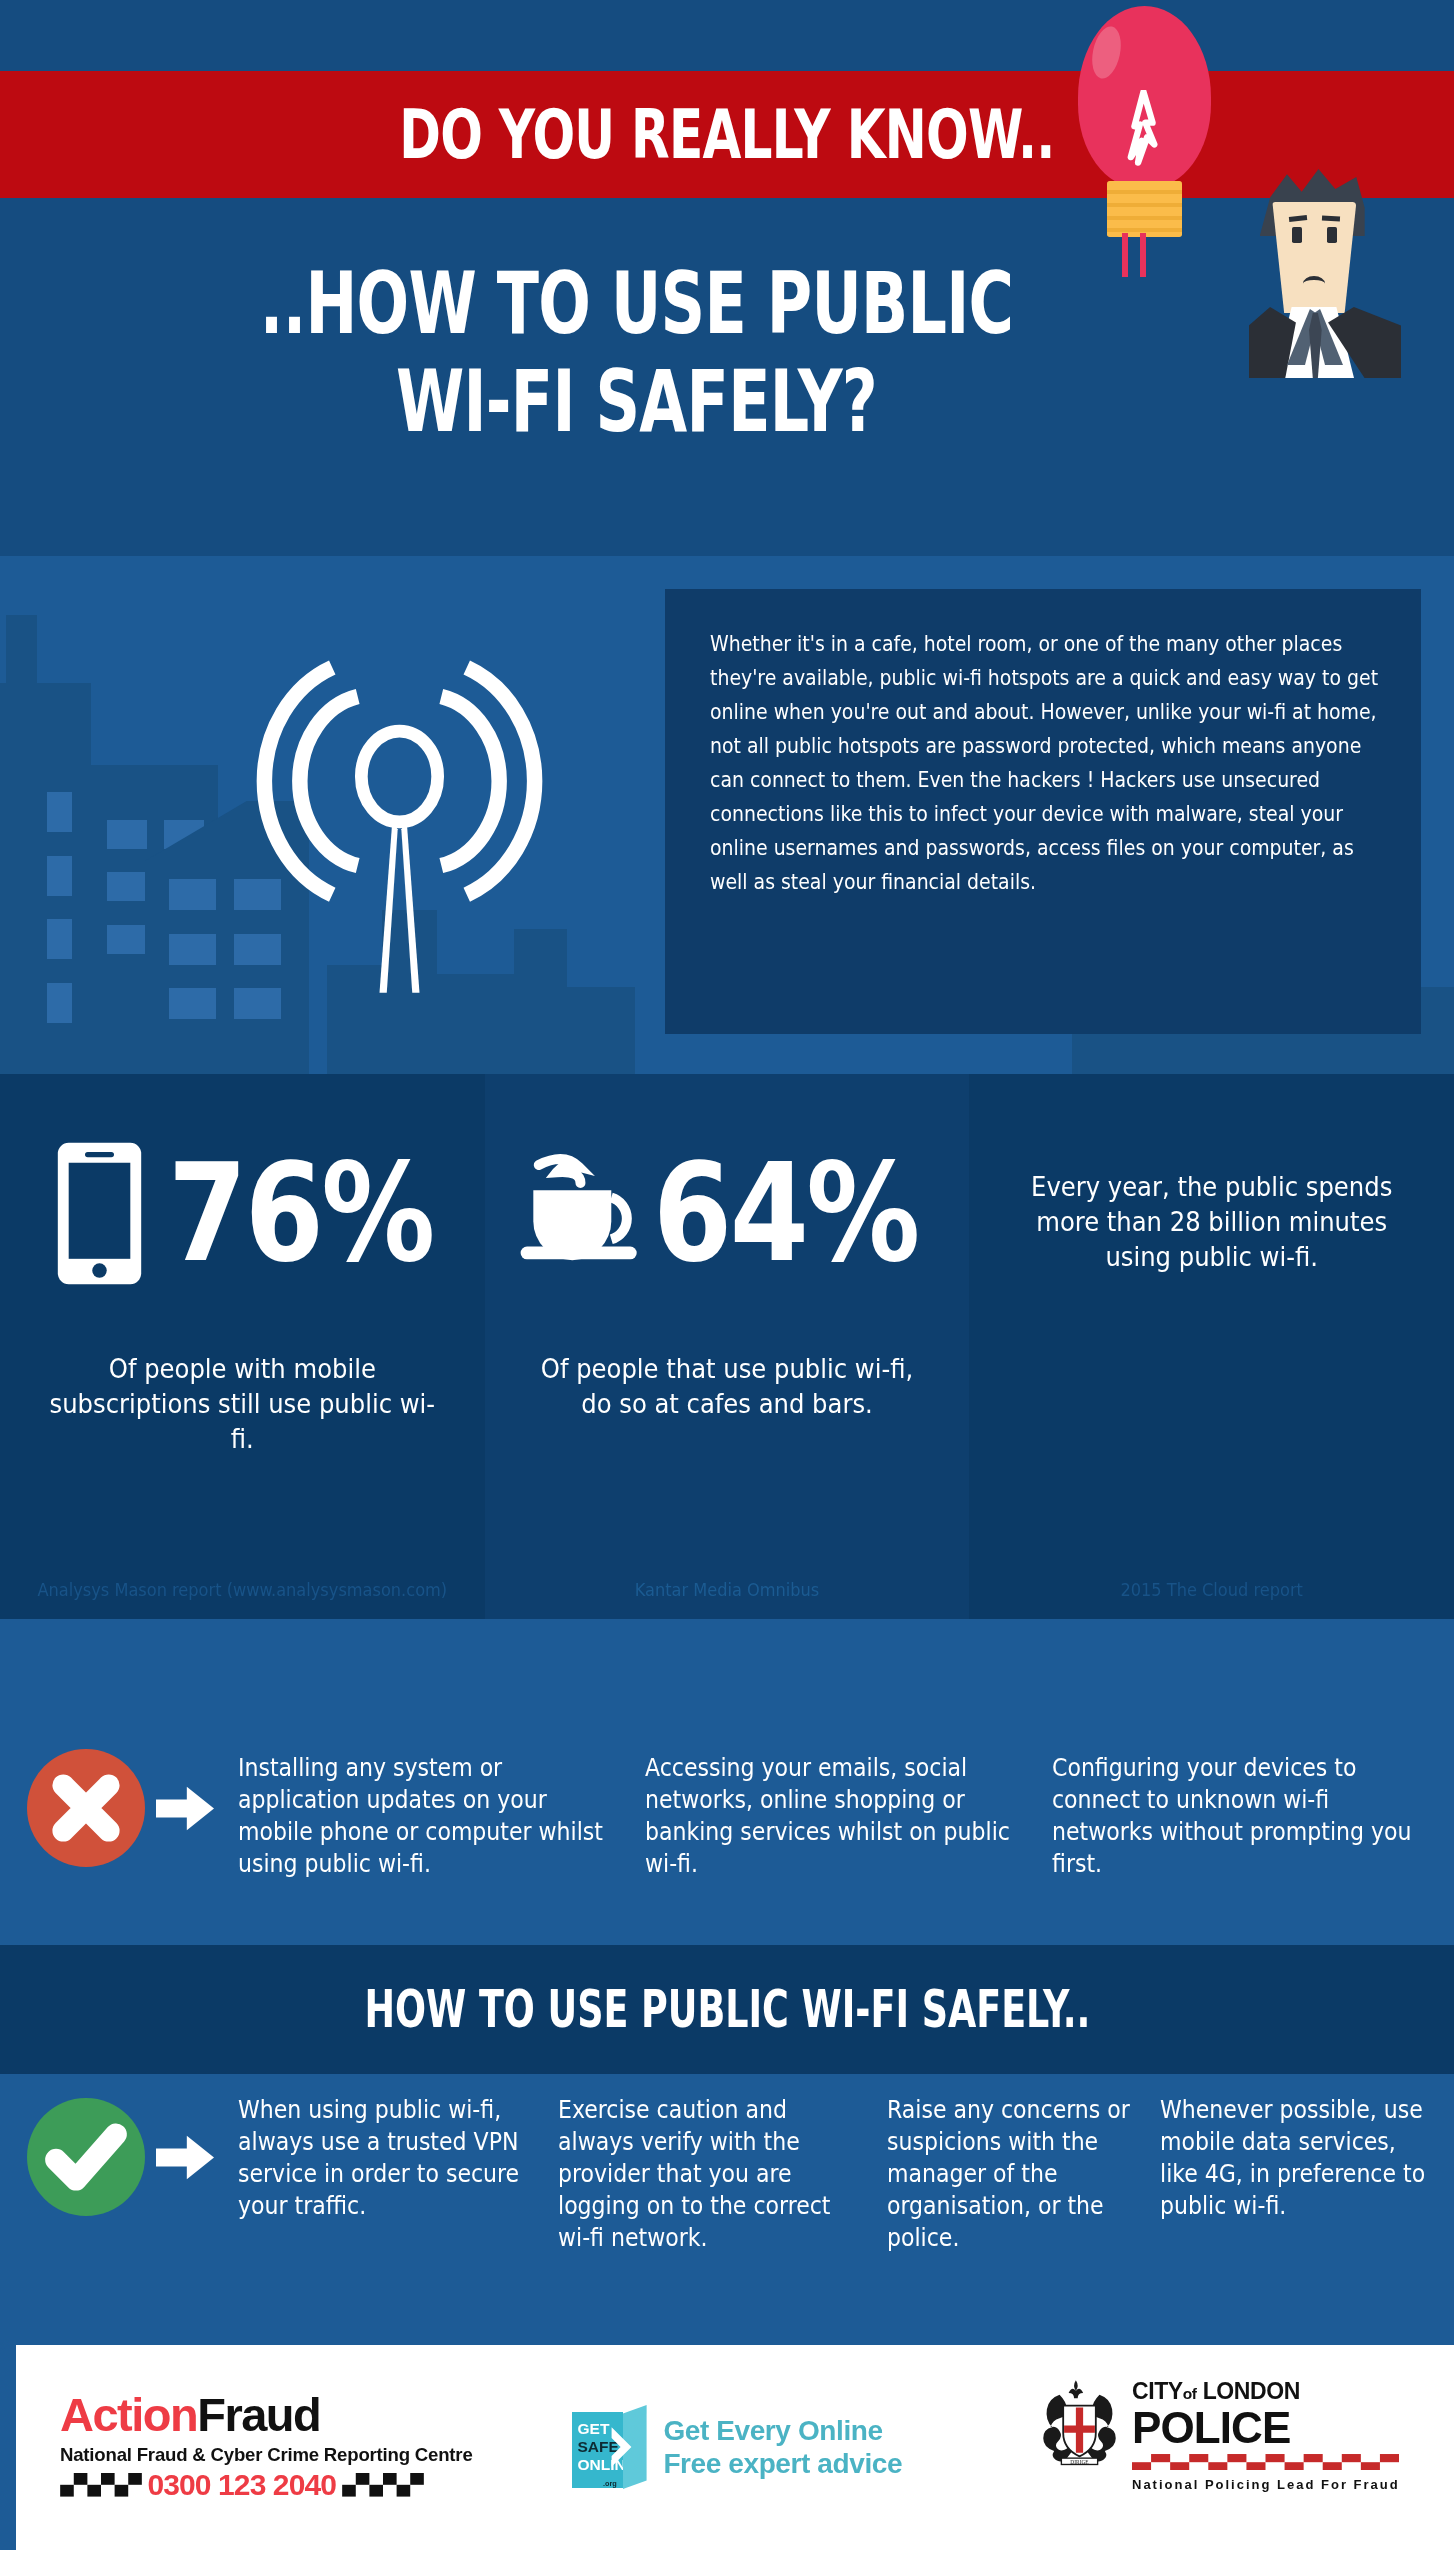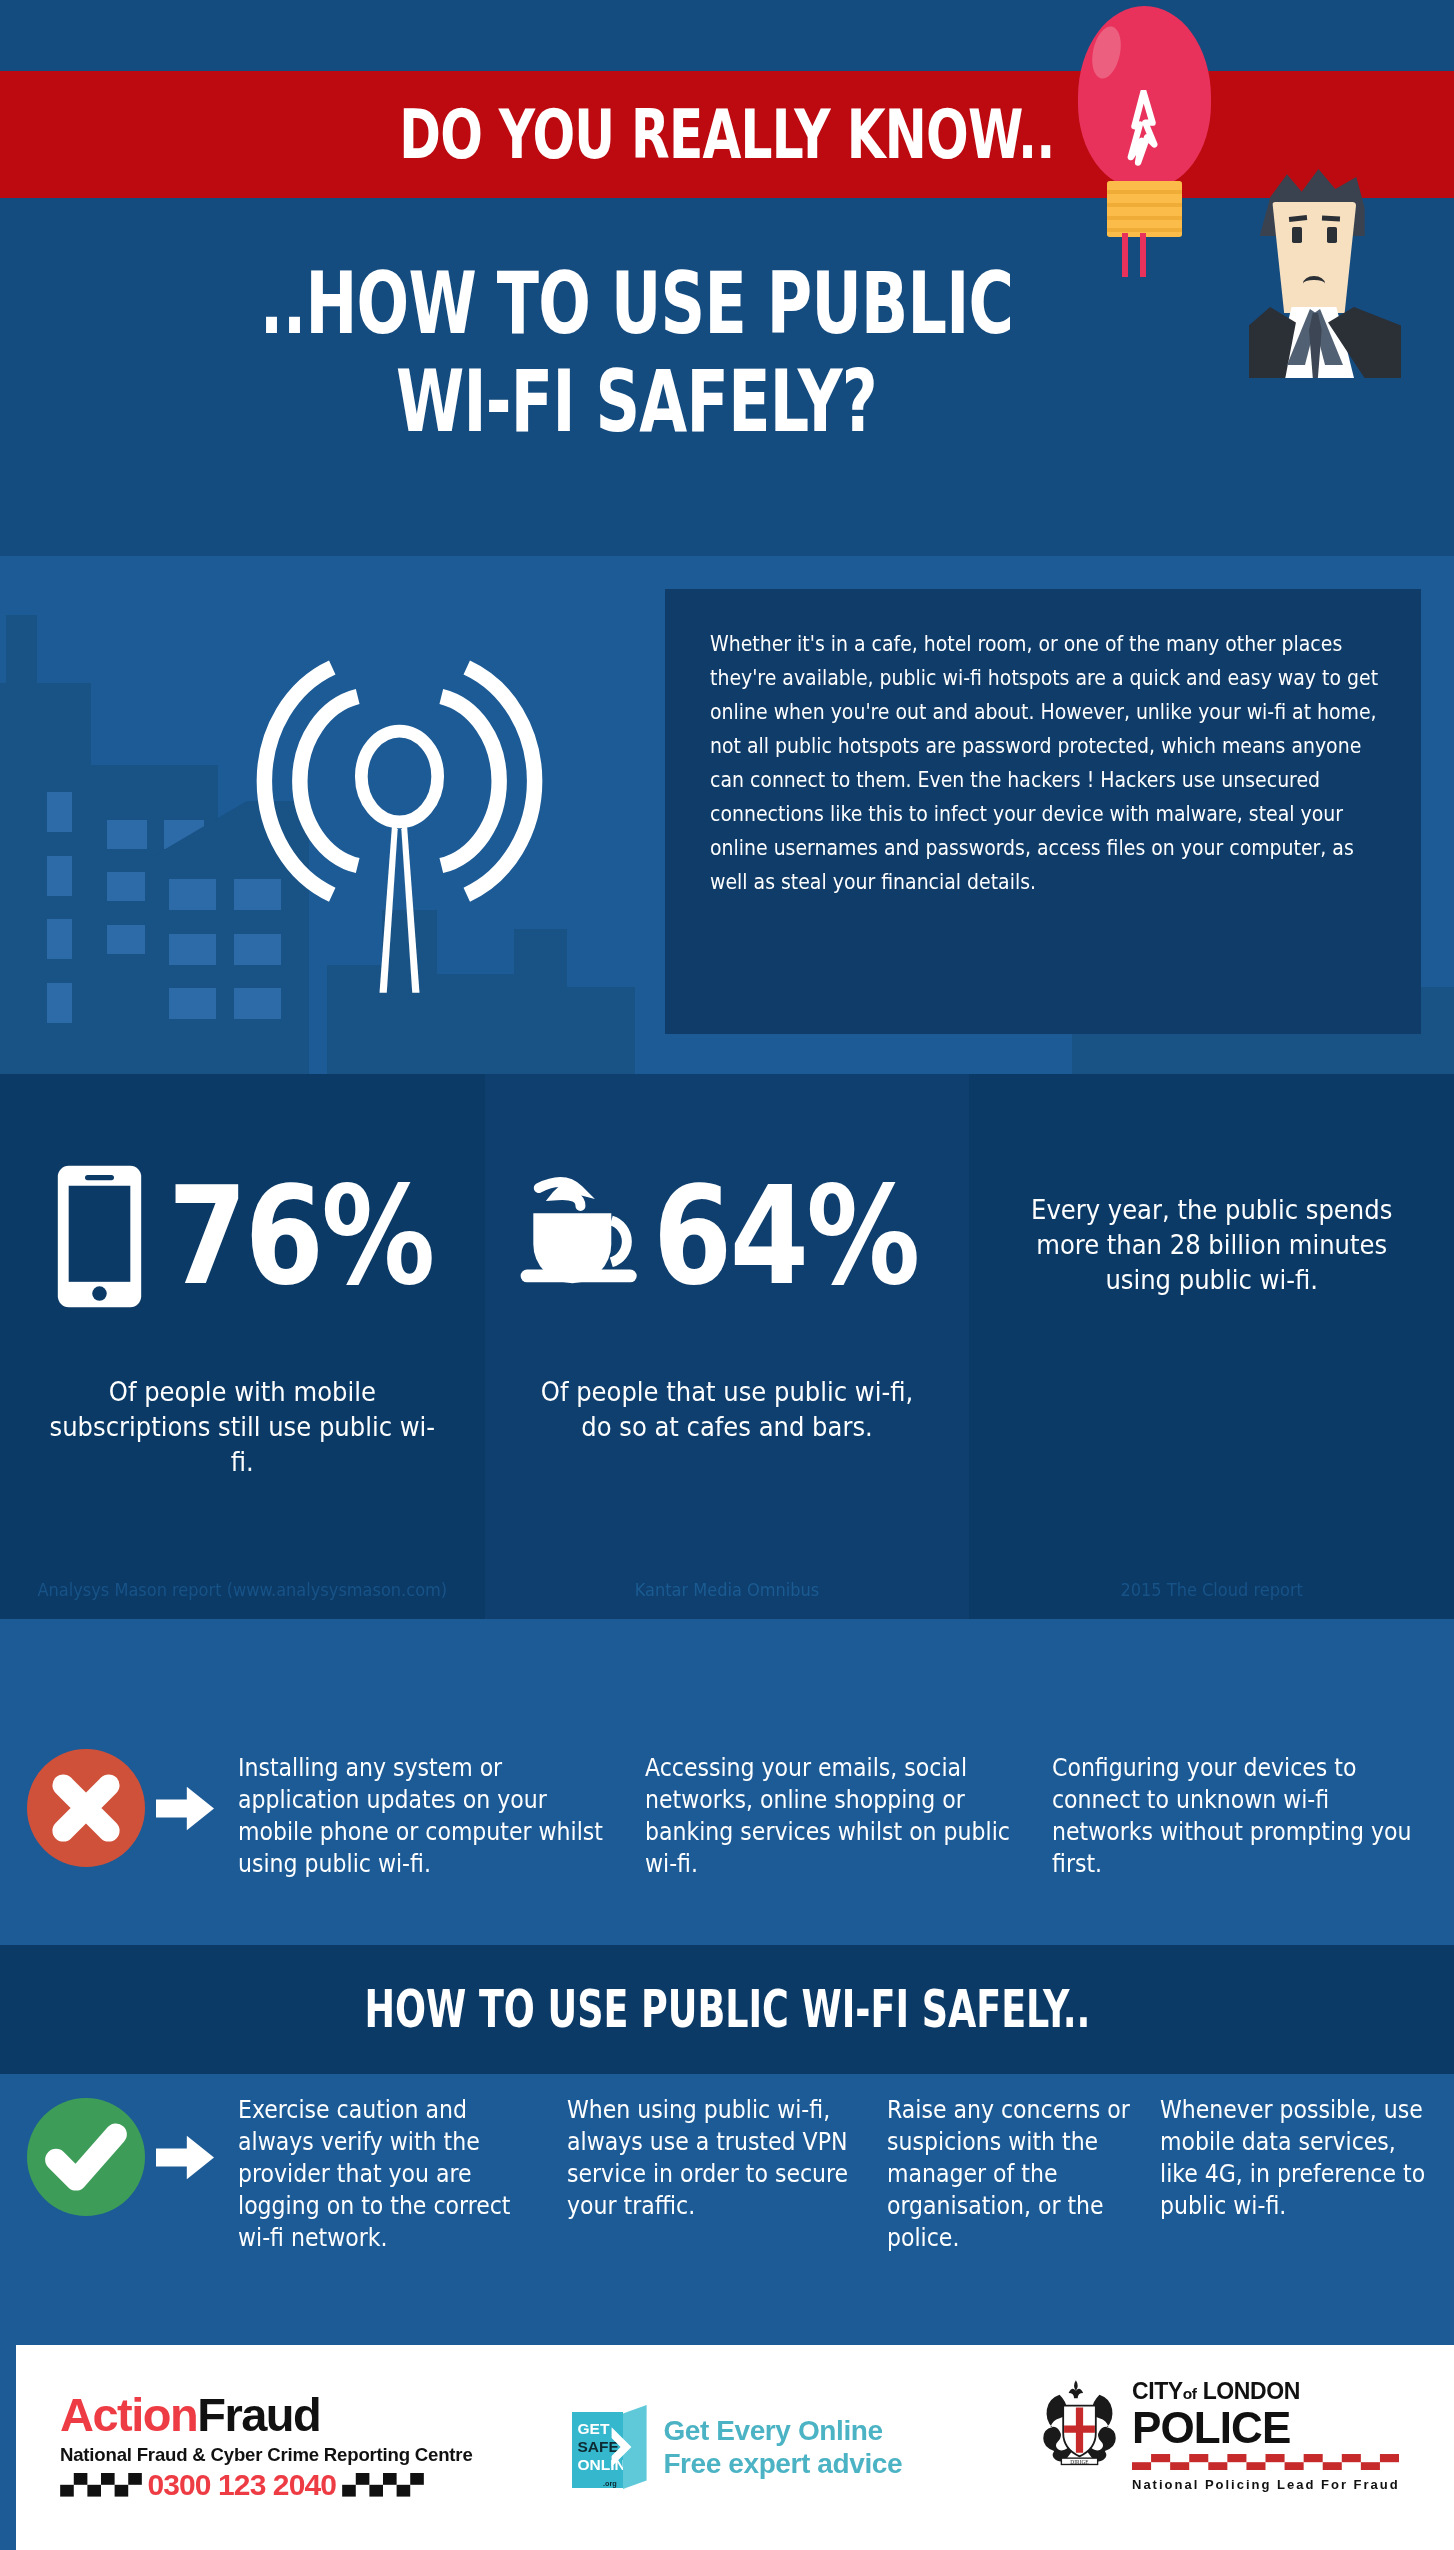--- a/index.html
+++ b/index.html
@@ -62,21 +62,21 @@
   .intro{position:absolute;left:0;top:556px;width:1454px;height:518px;background:#1d5b96;overflow:hidden;}
   .city{position:absolute;left:0;bottom:0;width:1454px;height:473px;}
   .bldg{position:absolute;bottom:0;background:#195285;}
   .win{position:absolute;background:#2d6ba8;}
   .wifi{position:absolute;left:245px;top:55px;width:309px;height:391px;}
   .intro-card{position:absolute;left:665px;top:33px;width:756px;height:445px;background:#0f3c69;}
   .intro-text{position:absolute;left:45px;top:38px;width:673px;color:#ffffff;font-size:21px;line-height:34px;}
 
   
   .stats{position:absolute;left:0;top:1074px;width:1454px;height:545px;background:#0b3a66;display:flex;}
-  .stat{position:relative;flex:1;padding-top:71px;box-sizing:border-box;}
+  .stat{position:relative;flex:1;padding-top:48px;box-sizing:border-box;}
   .stat.mid{background:#0e3f6e;}
   .stat-row{display:flex;align-items:center;justify-content:center;height:182px;}
   .stat-ico{width:136px;display:flex;align-items:center;justify-content:center;}
   .stat-num{color:#fff;font-size:136px;font-weight:bold;line-height:136px;letter-spacing:-2.7px;
             transform:scaleX(.93);transform-origin:0 50%;white-space:nowrap;}
   .stat-cap{margin:47px auto 0;width:80%;text-align:center;color:#fff;font-size:27px;line-height:35px;}
   .stat-src{position:absolute;left:0;bottom:16.4px;width:100%;text-align:center;color:#185388;font-size:18px;line-height:24.5px;}
   .stat.mid .stat-src{color:#1b5b92;}
 
   
@@ -301,22 +301,22 @@
   <div class="safe">
     <div class="badge badge-v">
       <svg width="118" height="118" viewBox="0 0 130 130">
         <path d="M32 68 L54 90 L98 40" stroke="#fff" stroke-width="24" fill="none" stroke-linecap="round" stroke-linejoin="round"></path>
       </svg>
     </div>
     <svg class="arrow-right" style="left:156px;top:58px;" viewBox="0 0 64 56">
       <path d="M0 18 h34 V4 L64 28 L34 52 V38 H0 Z" fill="#fff"></path>
     </svg>
     <div class="cols" style="left:238px;top:20px;width:1200px;">
+      <div class="col-txt cond" style="width:320px;padding-right:33px;box-sizing:border-box;">When using public wi-fi, always use a trusted VPN service in order to secure your traffic.</div>
       <div class="col-txt cond" style="width:329px;padding-right:33px;box-sizing:border-box;">Exercise caution and always verify with the provider that you are logging on to the correct wi-fi network.</div>
-      <div class="col-txt cond" style="width:320px;padding-right:33px;box-sizing:border-box;">When using public wi-fi, always use a trusted VPN service in order to secure your traffic.</div>
       <div class="col-txt cond" style="width:273px;padding-right:27px;box-sizing:border-box;">Raise any concerns or suspicions with the manager of the organisation, or the police.</div>
       <div class="col-txt cond" style="width:278px;box-sizing:border-box;">Whenever possible, use mobile data services, like 4G, in preference to public wi-fi.</div>
     </div>
   </div>
 
   <div class="footer">
 
     <div class="af">
       <div class="af-top">
         <span class="red">Action</span><span class="blk">Fraud</span>

